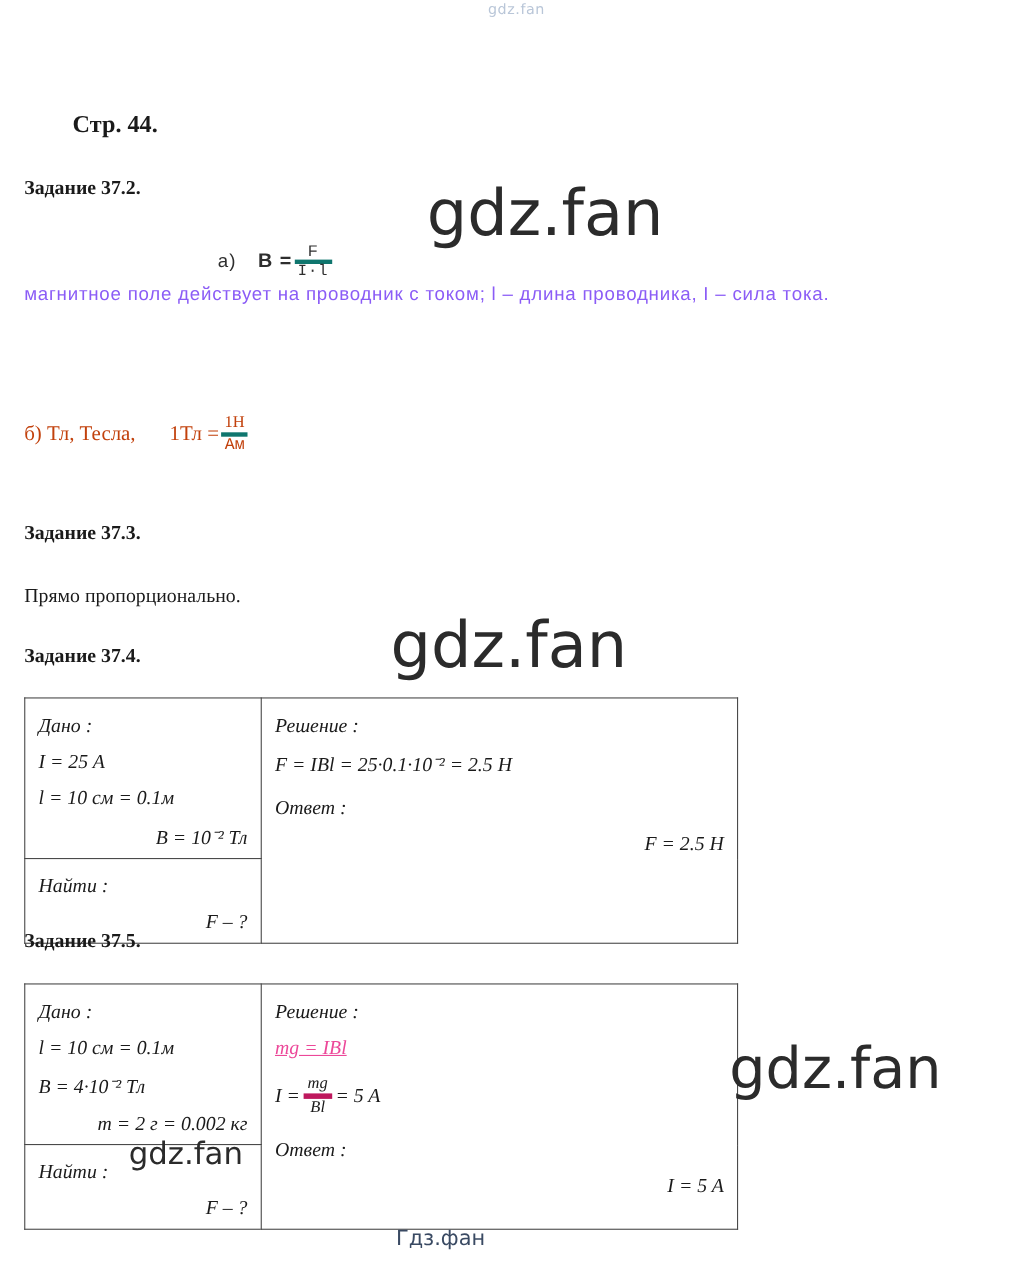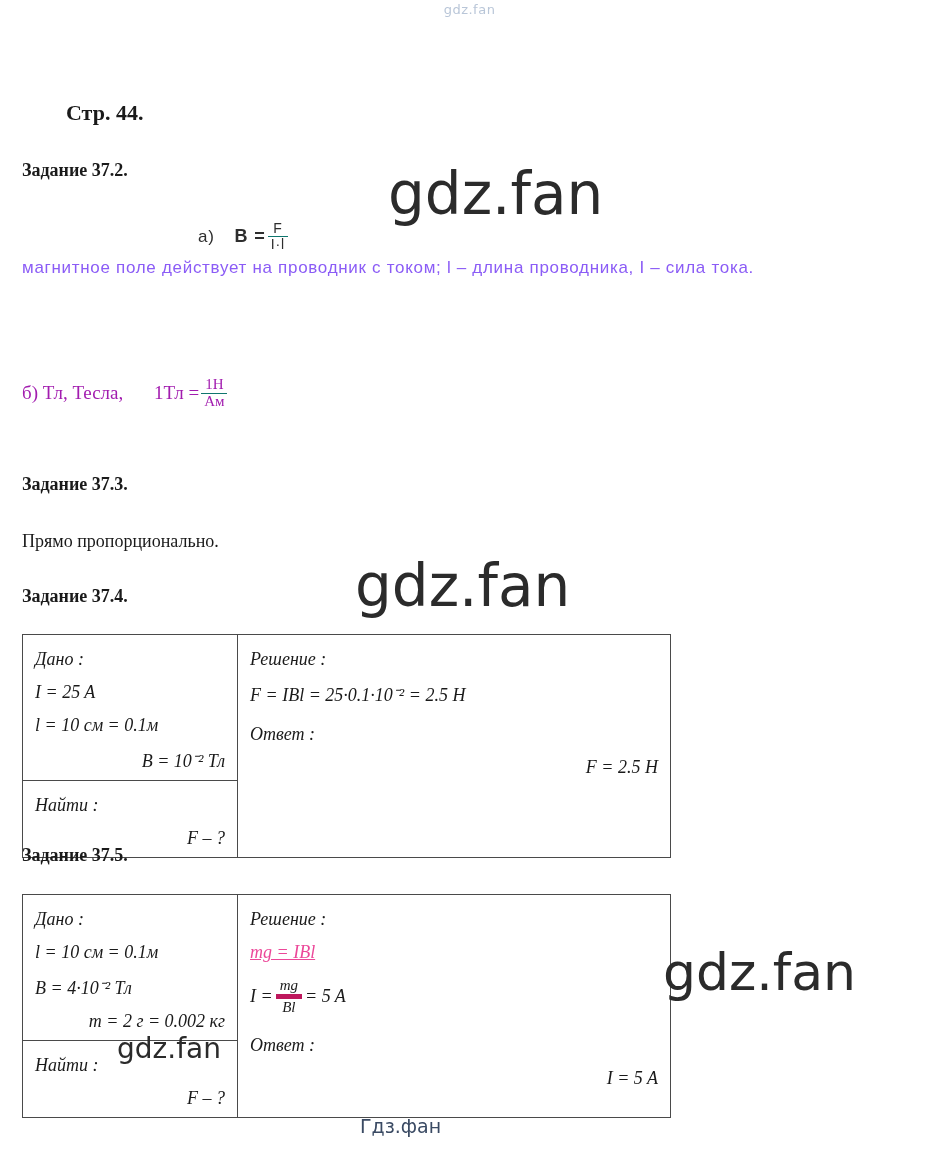--- a/index.html
+++ b/index.html
@@ -114,29 +114,29 @@
     display: inline-block;
     vertical-align: middle;
     text-align: center;
     line-height: 1.05;
     font-size: 14px;
     margin: 0 2px;
     position: relative;
     top: -1px;
   }
   .frac .num { display: block; padding: 0 3px; }
-  .frac .den { display: block; border-top: 1px solid #0f766e; padding: 0 3px; }
+  .frac .den { display: block; border-top: 4px solid #0f766e; padding: 0 3px; font-family: Liberation Mono, monospace; }
 
   
   .line-b {
     position: absolute;
     left: 22px;
     top: 378px;
     font-size: 19px;
-    color: #a21caf;
+    color: #c2410c;
     white-space: nowrap;
   }
   .line-b .frac { font-size: 15px; }
 
   
   table.prob {
     position: absolute;
     border-collapse: collapse;
     table-layout: fixed;
   }

